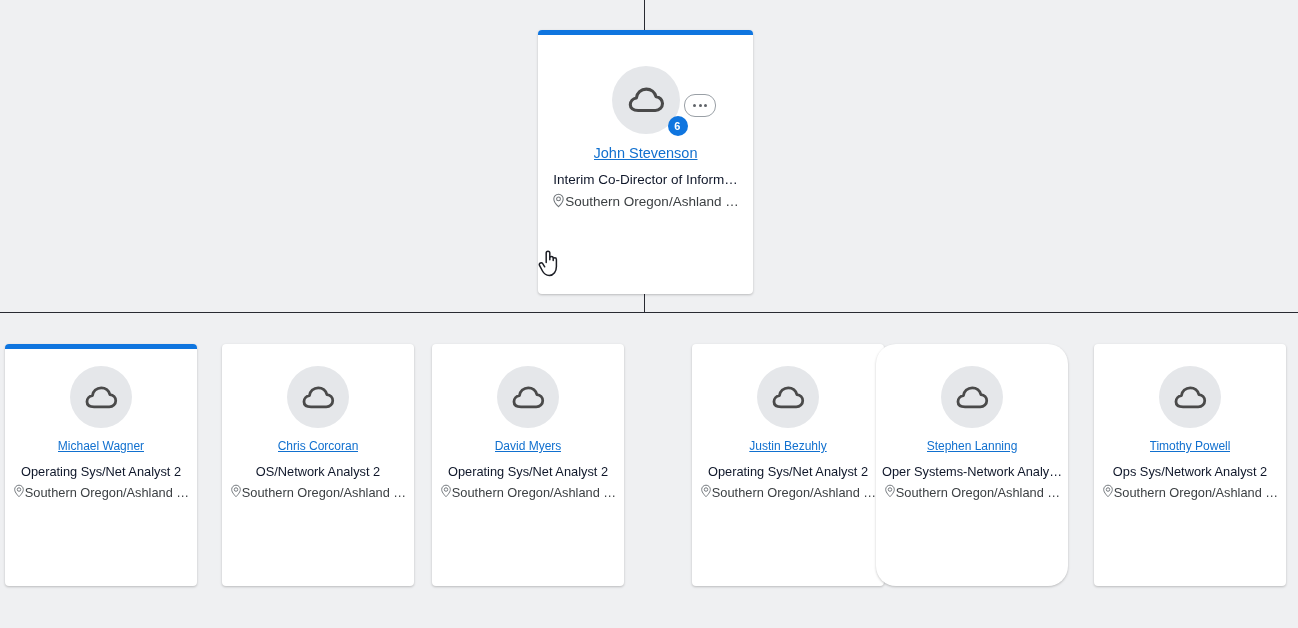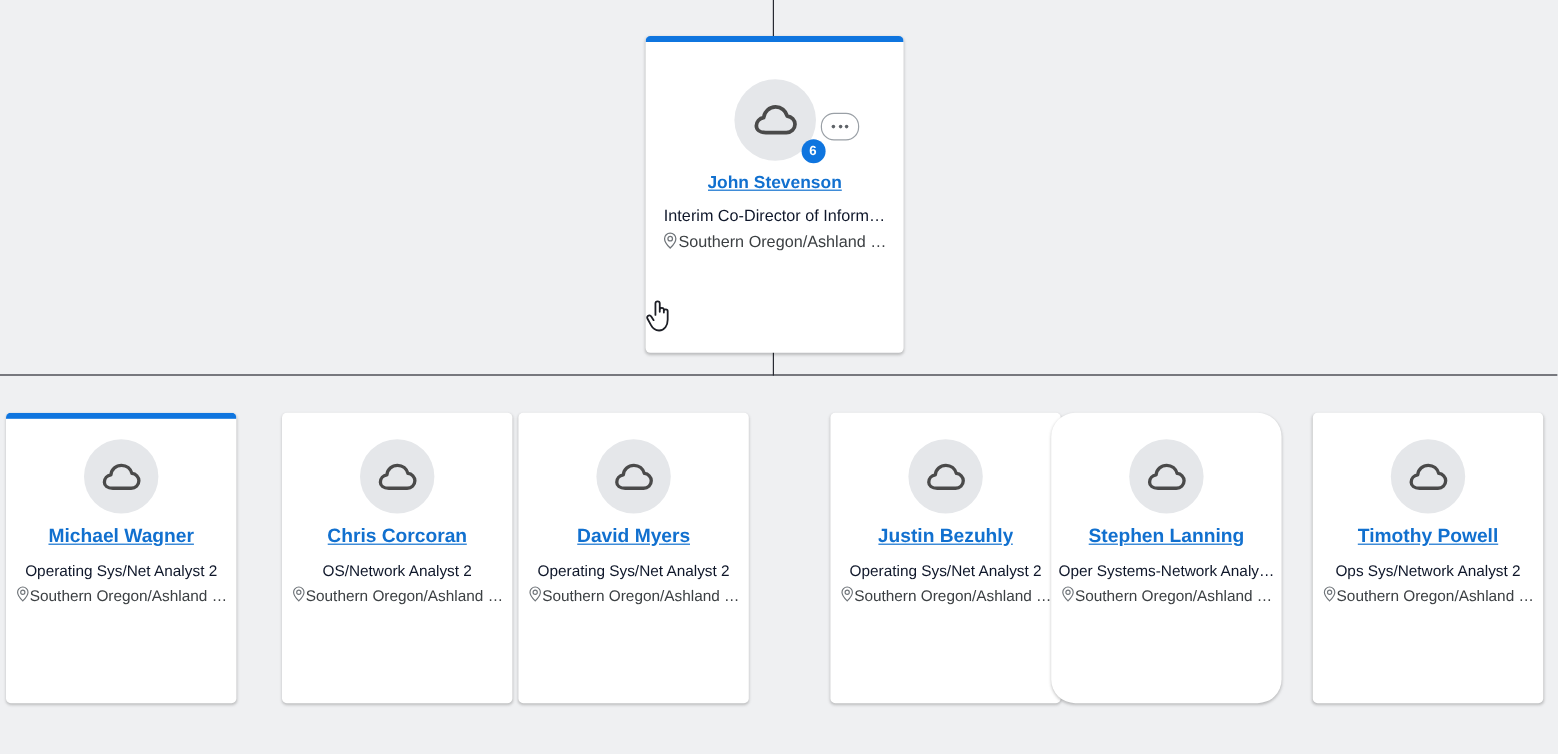--- a/index.html
+++ b/index.html
@@ -149,32 +149,32 @@
     width: 3px;
     height: 3px;
     border-radius: 50%;
     background: #5f6368;
   }
 
   
   .person-name {
     margin-top: 11px;
     font-size: 14.5px;
-    font-weight: bold;
+    font-weight: normal;
     color: #1170cf;
     text-decoration: underline;
     cursor: pointer;
     white-space: nowrap;
     max-width: 95%;
     overflow: hidden;
     text-overflow: ellipsis;
     text-align: center;
   }
   .card-child .person-name {
-    font-size: 16px;
+    font-size: 12px;
   }
 
   .person-title {
     margin-top: 12px;
     font-size: 13.5px;
     color: #0f172a;
     white-space: nowrap;
     overflow: hidden;
     text-overflow: ellipsis;
     max-width: 190px;
@@ -284,21 +284,21 @@
           <svg width="12" height="14" viewBox="0 0 13 15" fill="none">
             <path d="M6.5 1.2c2.6 0 4.7 2.1 4.7 4.7 0 3.3-4.7 7.8-4.7 7.8S1.8 9.2 1.8 5.9c0-2.6 2.1-4.7 4.7-4.7z" stroke="#70757a" stroke-width="1.05" fill="none"></path>
             <circle cx="6.5" cy="5.9" r="1.9" stroke="#70757a" stroke-width="1.05" fill="none"></circle>
           </svg>
         </span>
         <span class="loc-text">Southern Oregon/Ashland …</span>
       </div>
     </div>
   </div>
 
-  <div class="card card-child no-accent" style="left:235px;">
+  <div class="card card-child no-accent" style="left:222px;">
 
     <div class="card-body">
       <div class="avatar-wrap">
         <div class="avatar">
           <span>
             <svg width="34" height="25" viewBox="0 0 38 28" fill="none">
               <path d="M11.2 24.5h17.1c4.1 0 7.2-3.1 7.2-6.9 0-3.6-2.8-6.6-6.5-6.9-1.1-4.4-5-7.6-9.7-7.6-5.2 0-9.5 3.9-9.9 8.9-3.5.5-6.1 3.4-6.1 6.8 0 3.2 2.7 5.7 7.9 5.7z" stroke="#4a4a4a" stroke-width="3.1" stroke-linejoin="round" stroke-linecap="round" fill="none"></path>
             </svg>
           </span>
         </div>

